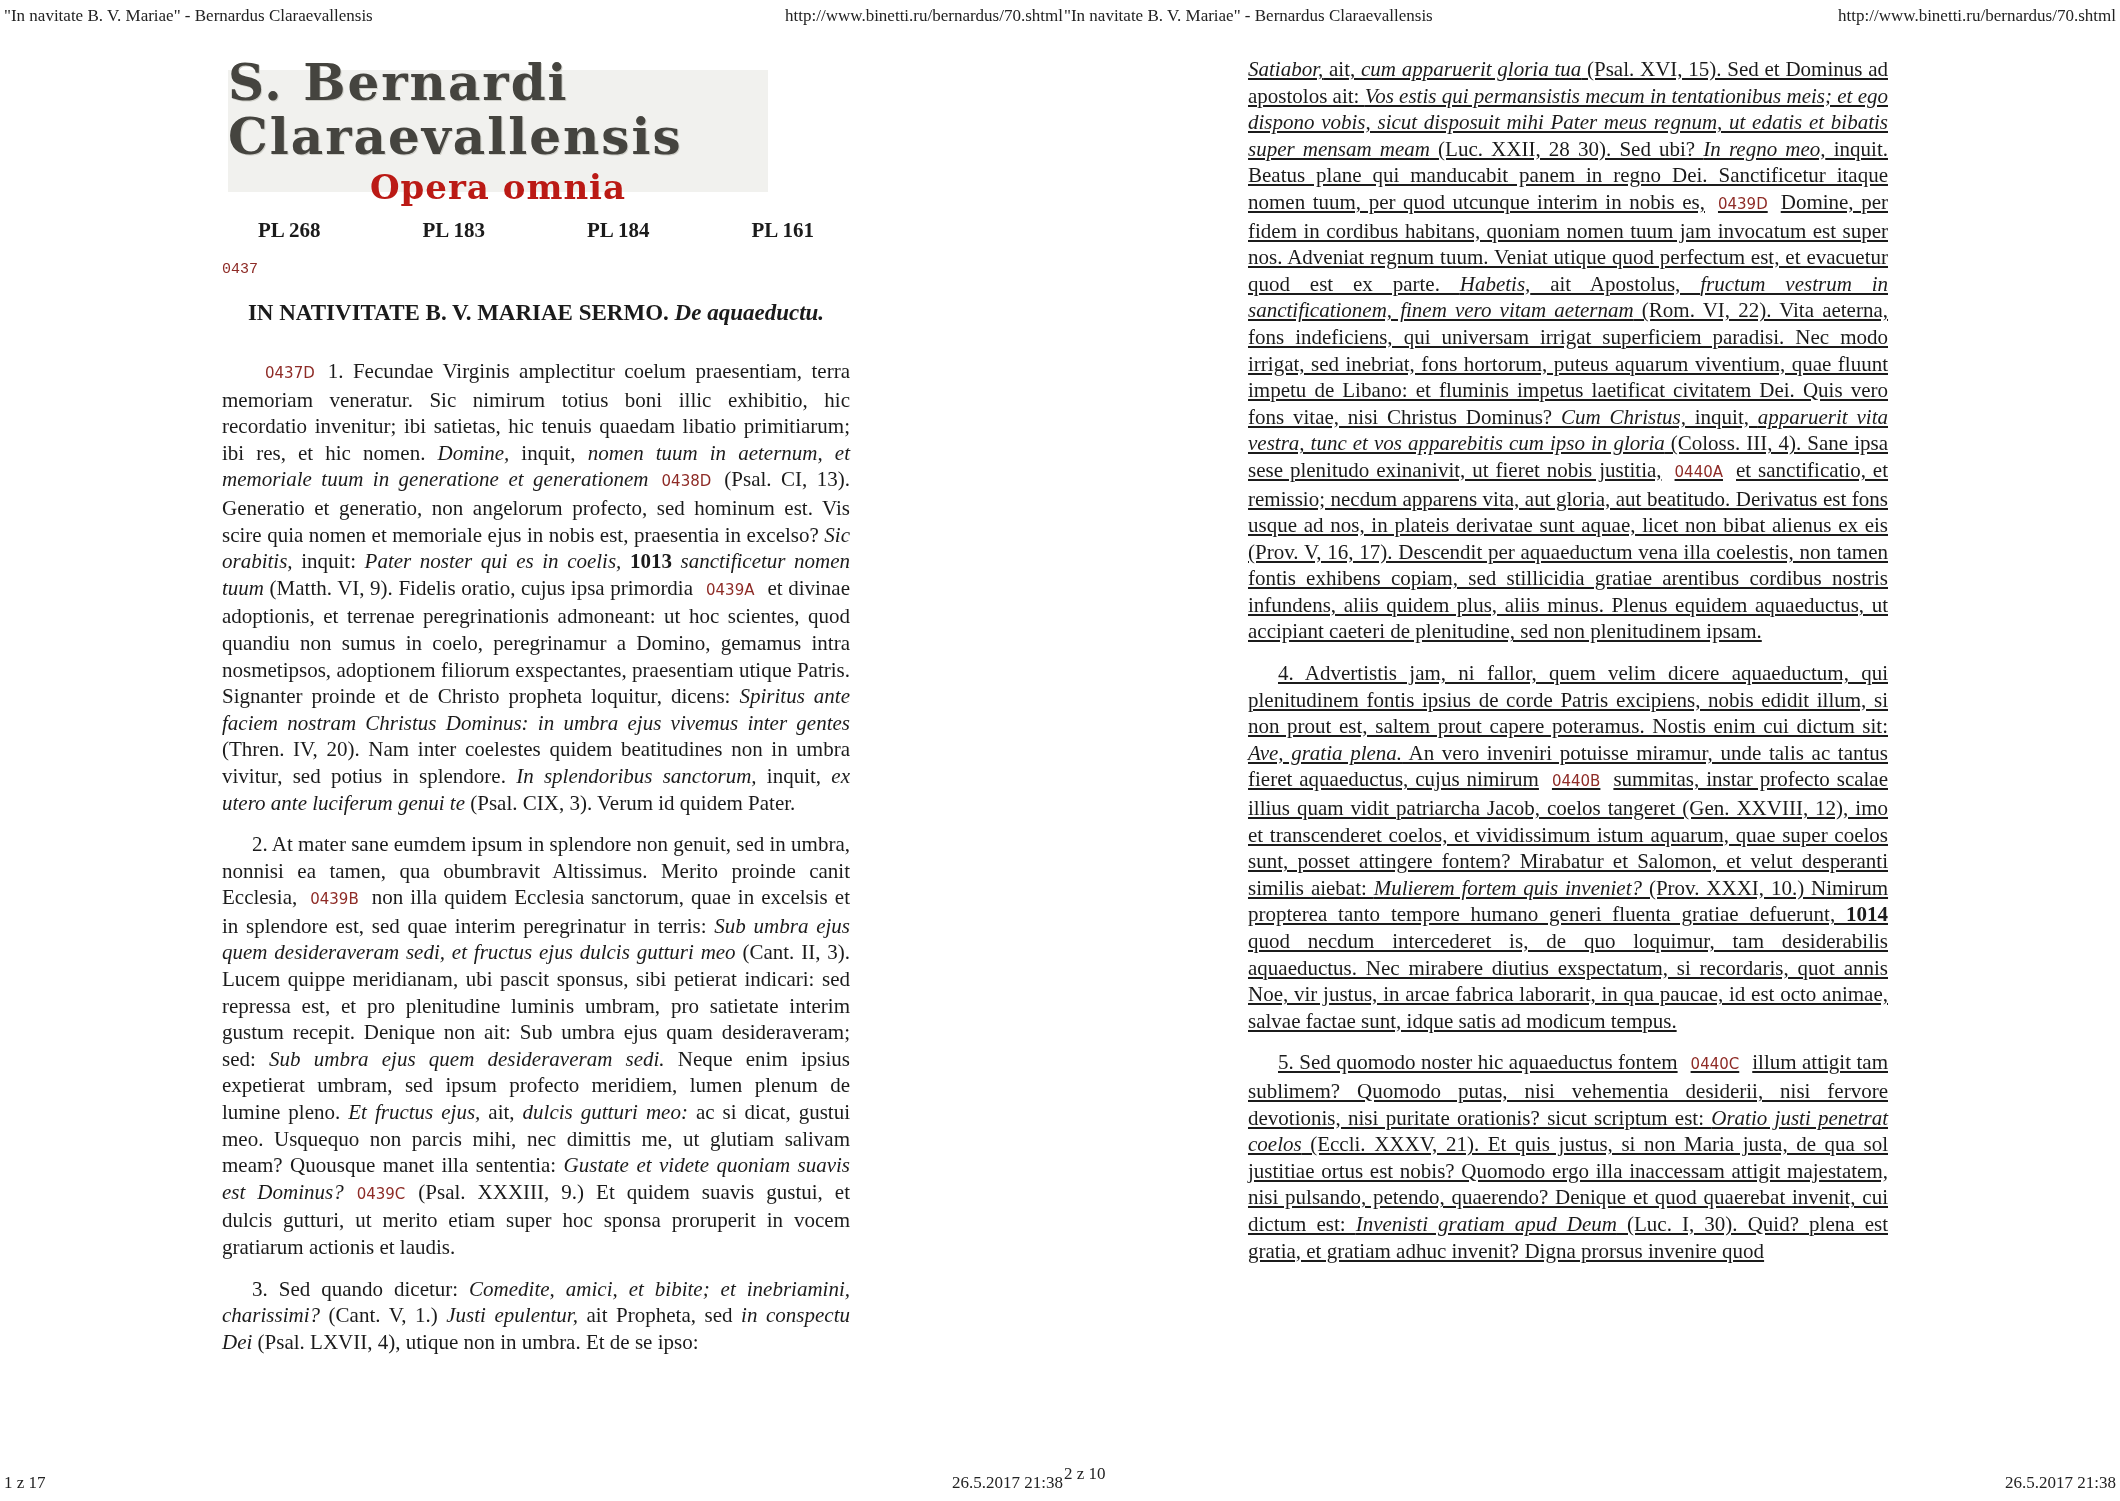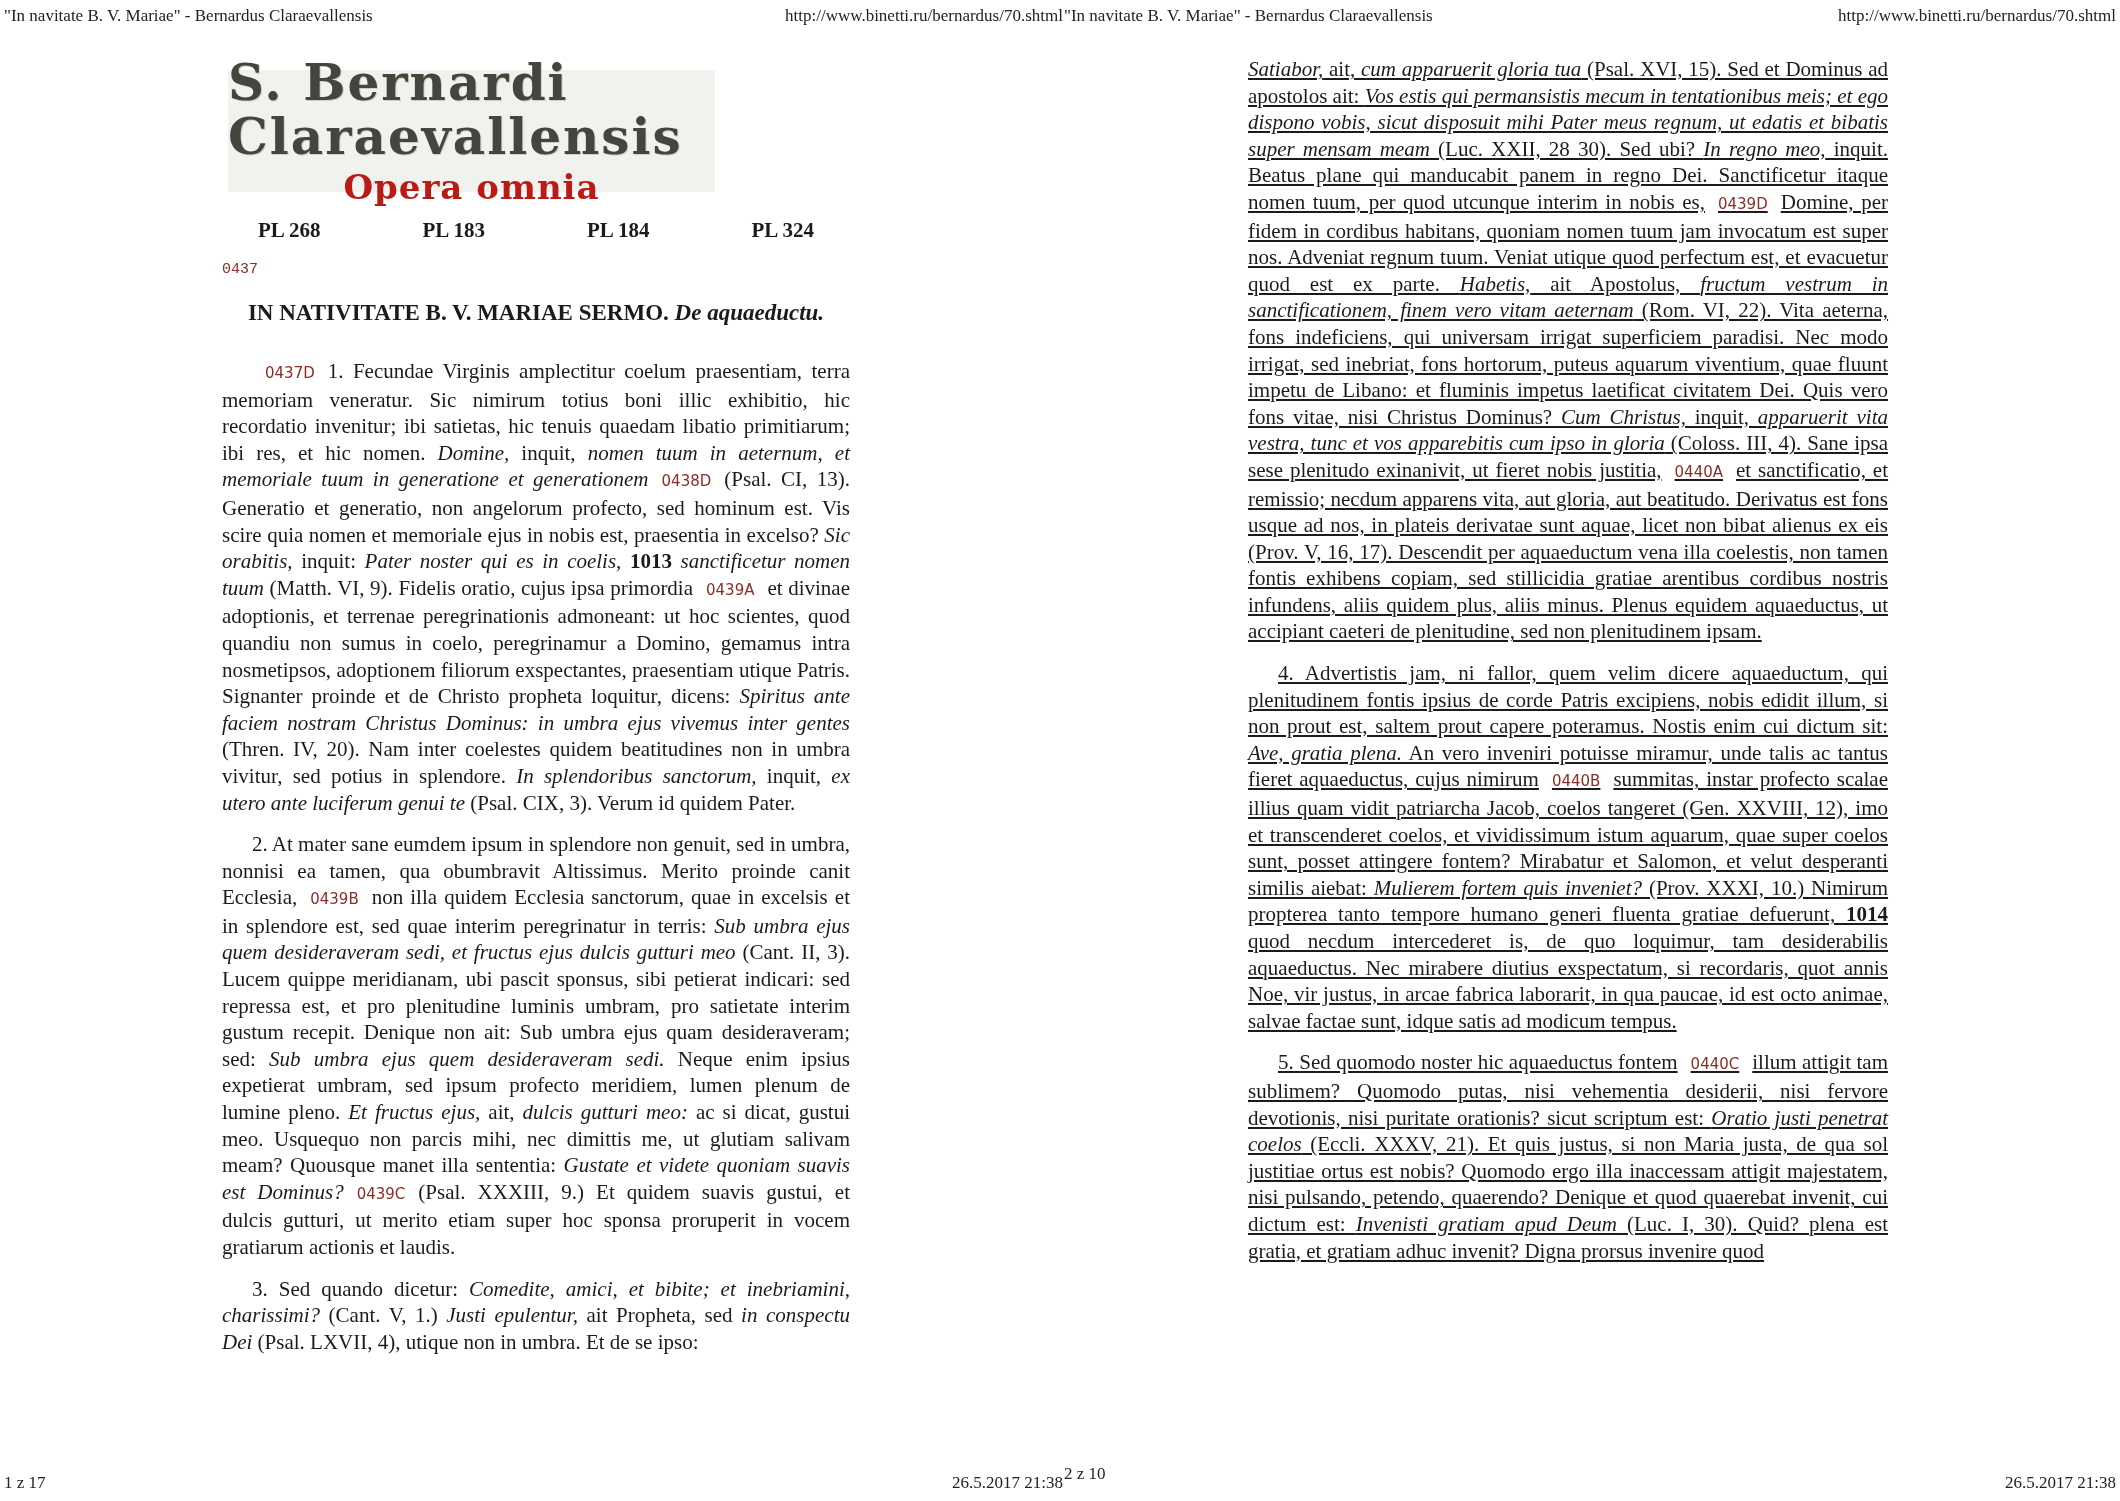--- a/index.html
+++ b/index.html
@@ -13,21 +13,21 @@
   
   #f1n{left:4px;bottom:8px;}
   #f1d{right:1057px;bottom:8px;}
   #f2n{left:1064px;bottom:17px;}
   #f2d{right:4px;bottom:8px;}
 
   .col{position:absolute;width:628px;}
   #colLeft{left:222px;top:58px;}
   #colRight{left:1248px;top:56px;width:640px;text-decoration:underline;}
 
-  .plate{margin:12px 10px 0 6px;width:487px;height:122px;background:var(--plate-bg);
+  .plate{margin:12px 10px 0 6px;width:540px;height:122px;background:var(--plate-bg);
          display:flex;flex-direction:column;align-items:center;justify-content:center;box-sizing:border-box;}
   .plate-title{font-family:"DejaVu Serif",serif;font-weight:bold;font-size:50px;line-height:54px;
          color:var(--masthead-gray);letter-spacing:2px;text-shadow:1px 1px 0 #cfcfc9;}
   .plate-sub{font-family:"DejaVu Serif",serif;font-weight:bold;font-size:34px;line-height:38px;
          color:var(--opera-red);margin-top:4px;letter-spacing:1px;}
 
   .plrow{margin-top:26px;padding:0 36px;display:flex;justify-content:space-between;
          font-weight:bold;font-size:21px;}
   .colnum{margin-top:18px;color:var(--code-red);font-family:Liberation Mono, monospace;font-size:15px;}
   .heading{margin-top:22px;text-align:center;font-size:23px;font-weight:bold;white-space:nowrap;}
@@ -50,21 +50,21 @@
 
 <div class="col" id="colLeft">
   <div class="plate">
     <div class="plate-title">S. Bernardi Claraevallensis</div>
     <div class="plate-sub">Opera omnia</div>
   </div>
   <div class="plrow">
     <span>PL 268</span>
     <span>PL 183</span>
     <span>PL 184</span>
-    <span>PL 324</span>
+    <span>PL 161</span>
   </div>
   <div class="colnum">0437</div>
   <div class="heading"><span>IN NATIVITATE B. V. MARIAE SERMO.</span><span class="it"> De aquaeductu.</span></div>
   <div class="paras">
       <p class="para ind"><span class="code">0437D</span><span>1. Fecundae Virginis amplectitur coelum praesentiam, terra memoriam veneratur. Sic nimirum totius boni illic exhibitio, hic recordatio invenitur; ibi satietas, hic tenuis quaedam libatio primitiarum; ibi res, et hic nomen. </span><span class="it">Domine,</span><span> inquit, </span><span class="it">nomen tuum in aeternum, et memoriale tuum in generatione et generationem</span><span class="code">0438D</span><span>(Psal. CI, 13). Generatio et generatio, non angelorum profecto, sed hominum est. Vis scire quia nomen et memoriale ejus in nobis est, praesentia in excelso? </span><span class="it">Sic orabitis,</span><span> inquit: </span><span class="it">Pater noster qui es in coelis,</span><span> </span><span class="bd">1013</span><span> </span><span class="it">sanctificetur nomen tuum</span><span> (Matth. VI, 9). Fidelis oratio, cujus ipsa primordia</span><span class="code">0439A</span><span>et divinae adoptionis, et terrenae peregrinationis admoneant: ut hoc scientes, quod quandiu non sumus in coelo, peregrinamur a Domino, gemamus intra nosmetipsos, adoptionem filiorum exspectantes, praesentiam utique Patris. Signanter proinde et de Christo propheta loquitur, dicens: </span><span class="it">Spiritus ante faciem nostram Christus Dominus: in umbra ejus vivemus inter gentes</span><span> (Thren. IV, 20). Nam inter coelestes quidem beatitudines non in umbra vivitur, sed potius in splendore. </span><span class="it">In splendoribus sanctorum,</span><span> inquit, </span><span class="it">ex utero ante luciferum genui te</span><span> (Psal. CIX, 3). Verum id quidem Pater.</span></p>
       <p class="para ind"><span>2. At mater sane eumdem ipsum in splendore non genuit, sed in umbra, nonnisi ea tamen, qua obumbravit Altissimus. Merito proinde canit Ecclesia,</span><span class="code">0439B</span><span>non illa quidem Ecclesia sanctorum, quae in excelsis et in splendore est, sed quae interim peregrinatur in terris: </span><span class="it">Sub umbra ejus quem desideraveram sedi, et fructus ejus dulcis gutturi meo</span><span> (Cant. II, 3). Lucem quippe meridianam, ubi pascit sponsus, sibi petierat indicari: sed repressa est, et pro plenitudine luminis umbram, pro satietate interim gustum recepit. Denique non ait: Sub umbra ejus quam desideraveram; sed: </span><span class="it">Sub umbra ejus quem desideraveram sedi.</span><span> Neque enim ipsius expetierat umbram, sed ipsum profecto meridiem, lumen plenum de lumine pleno. </span><span class="it">Et fructus ejus,</span><span> ait, </span><span class="it">dulcis gutturi meo:</span><span> ac si dicat, gustui meo. Usquequo non parcis mihi, nec dimittis me, ut glutiam salivam meam? Quousque manet illa sententia: </span><span class="it">Gustate et videte quoniam suavis est Dominus?</span><span class="code">0439C</span><span>(Psal. XXXIII, 9.) Et quidem suavis gustui, et dulcis gutturi, ut merito etiam super hoc sponsa proruperit in vocem gratiarum actionis et laudis.</span></p>
       <p class="para ind"><span>3. Sed quando dicetur: </span><span class="it">Comedite, amici, et bibite; et inebriamini, charissimi?</span><span> (Cant. V, 1.) </span><span class="it">Justi epulentur,</span><span> ait Propheta, sed </span><span class="it">in conspectu Dei</span><span> (Psal. LXVII, 4), utique non in umbra. Et de se ipso:</span></p>
     </div>
 </div>
 

